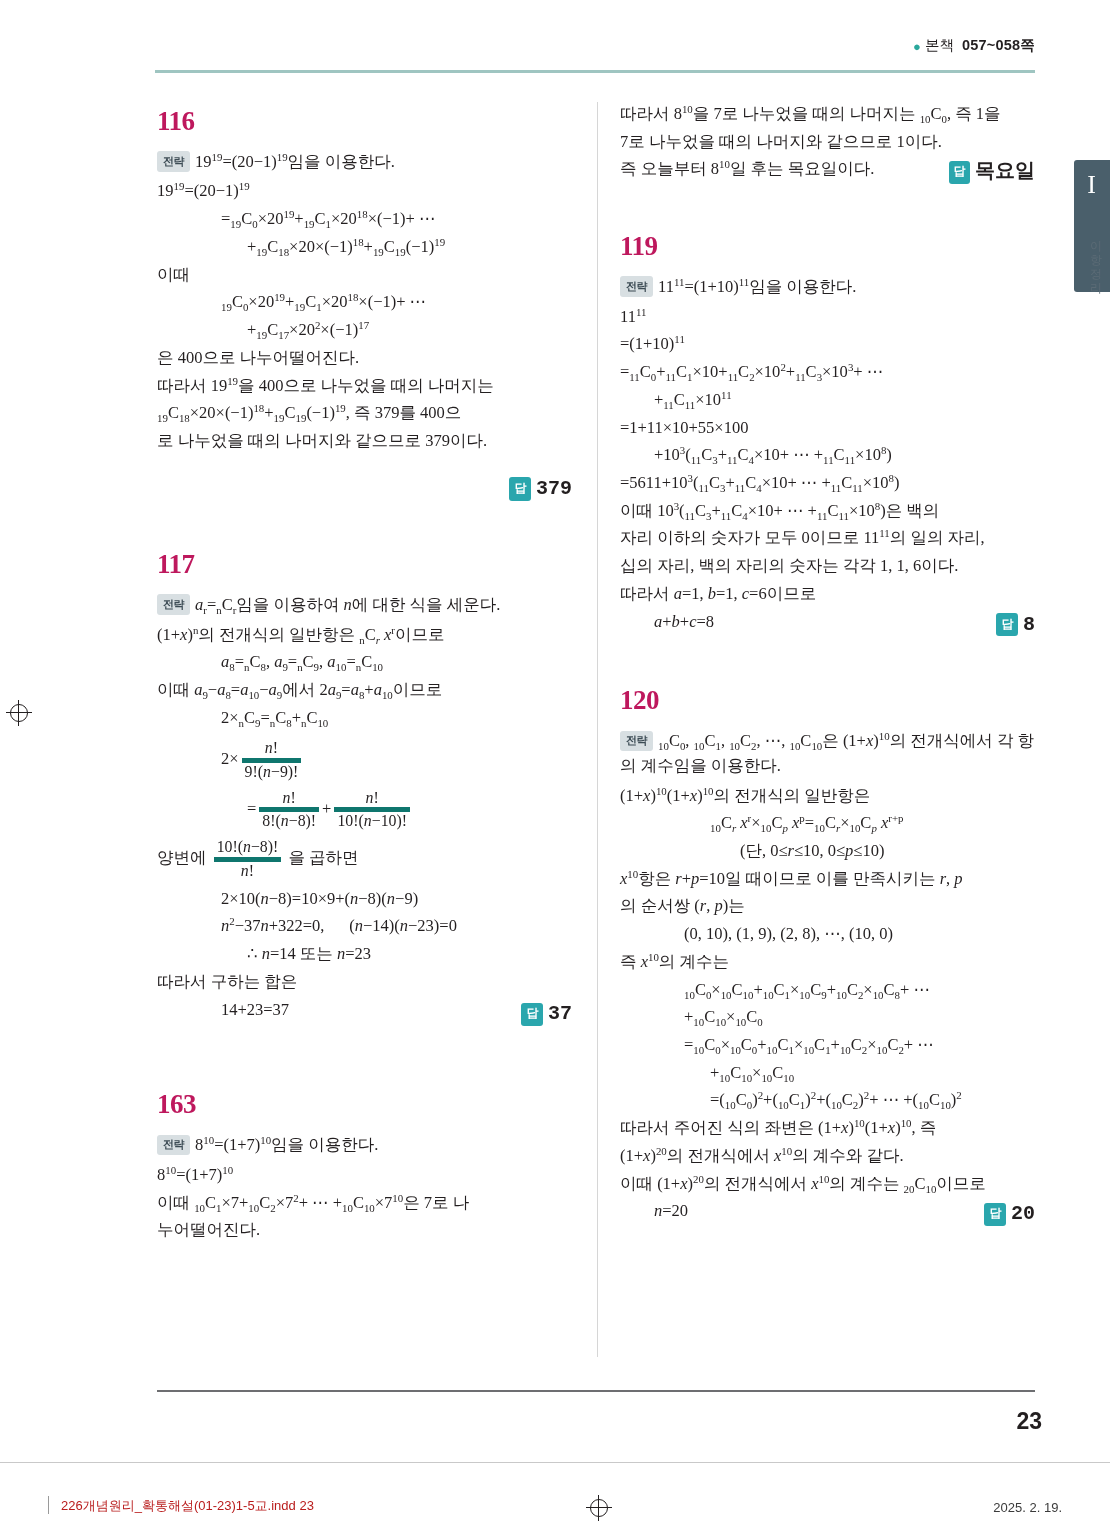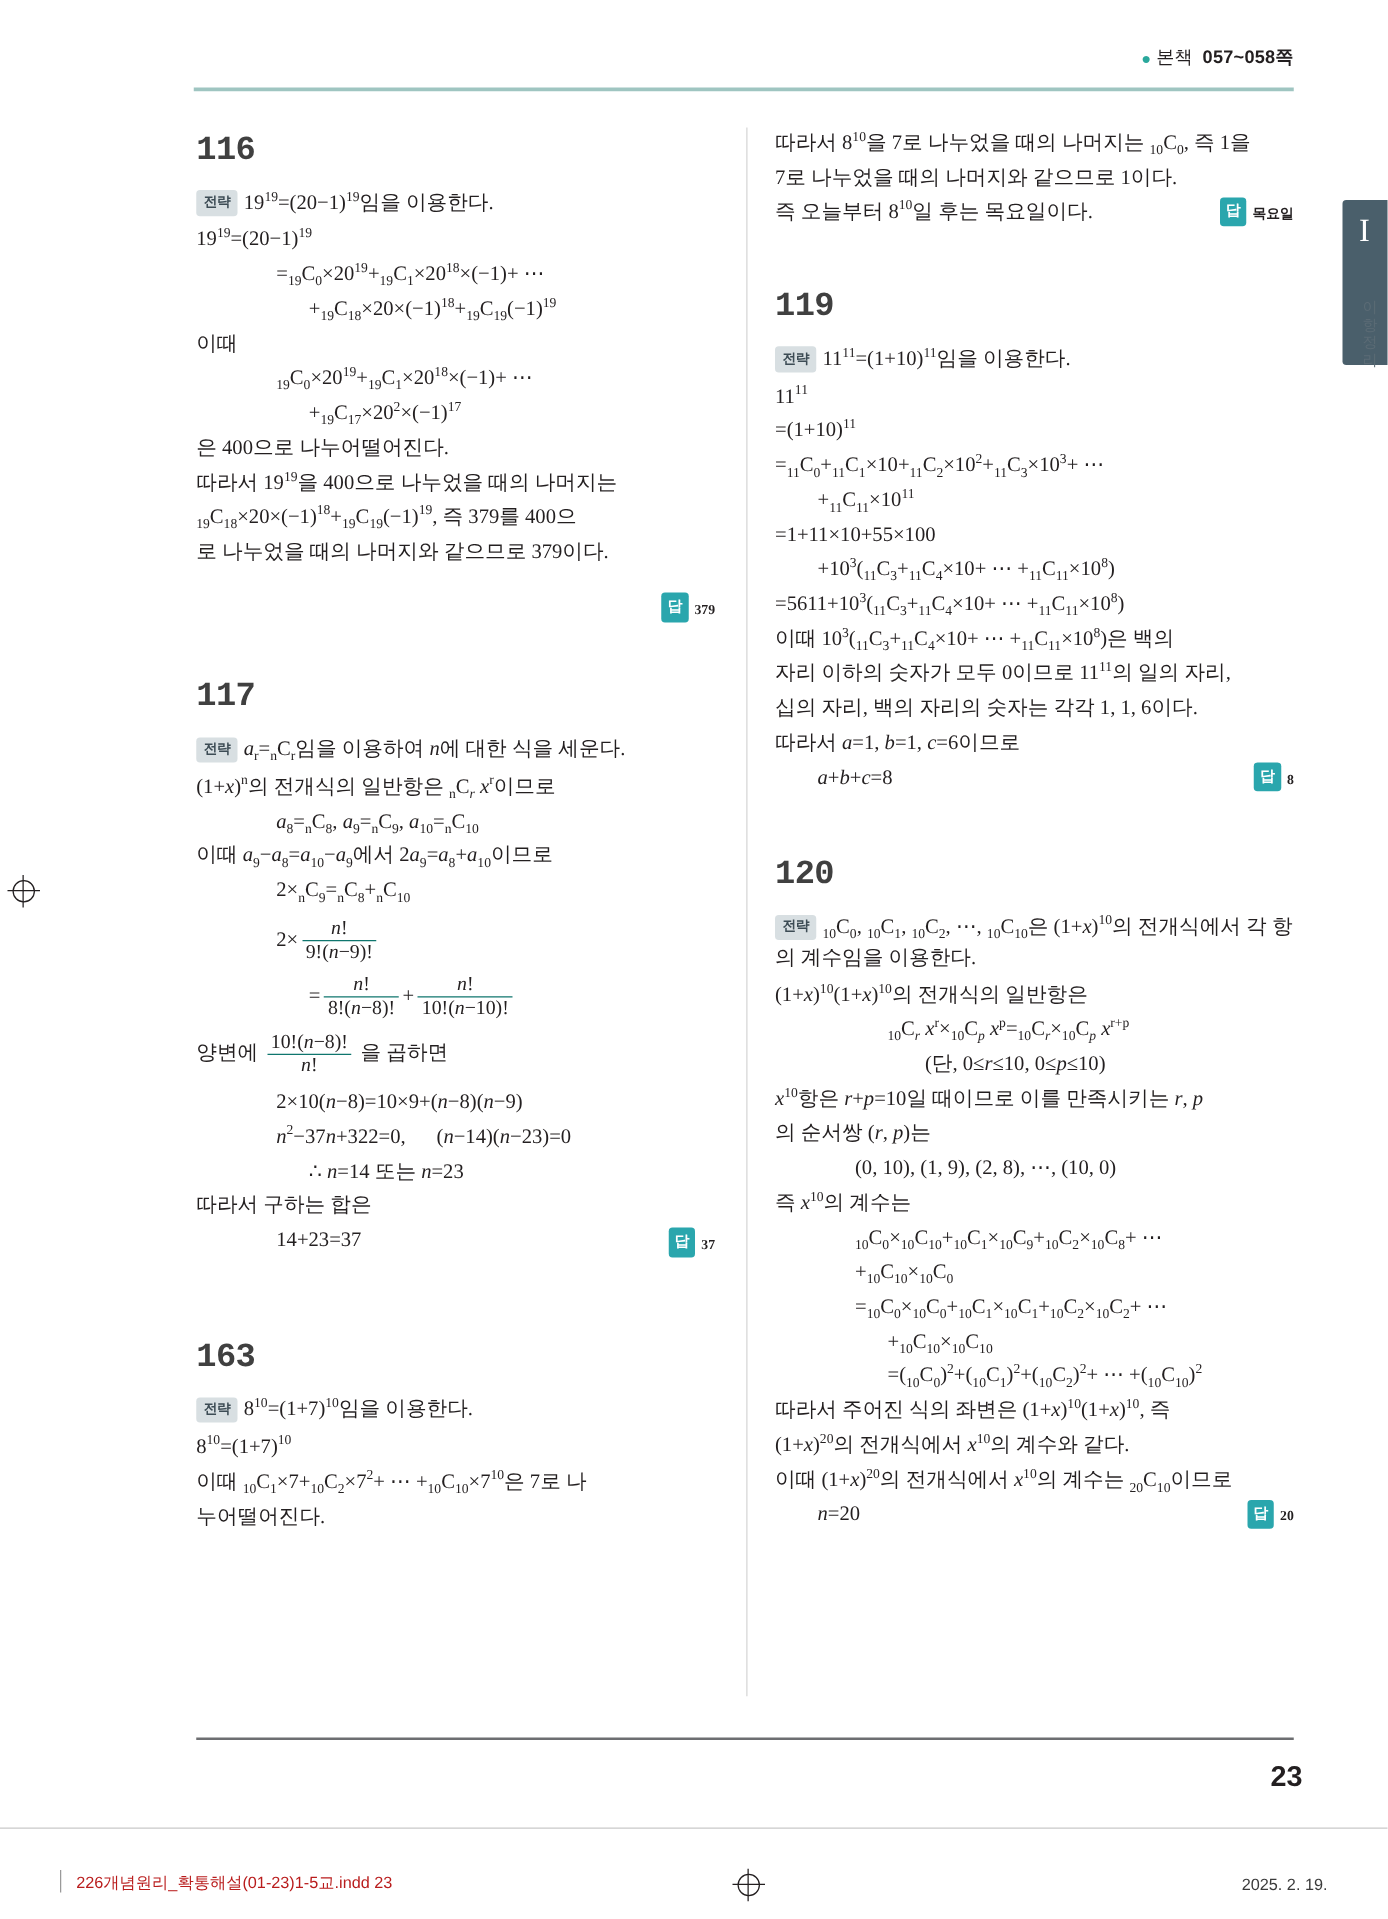--- a/index.html
+++ b/index.html
@@ -89,24 +89,24 @@
     position: absolute;
     left: 597px;
     top: 102px;
     width: 1px;
     height: 1255px;
     background: #d6d6d6;
   }
 
   
   .prob-num {
-    font-family: Liberation Mono, monospace;
+    font-family: Liberation Serif, serif;
     font-weight: bold;
     font-size: 27px;
-    color: #404040;
+    color: #be185d;
     margin: 0 0 6px 0;
     letter-spacing: -0.5px;
   }
   .strategy {
     margin: 2px 0 4px 0;
     line-height: 1.5;
   }
   .badge {
     display: inline-block;
     background: #d8dfe2;
@@ -138,23 +138,23 @@
     font-family: "Liberation Sans", sans-serif;
     font-size: 12px;
     font-weight: bold;
     padding: 1.5px 5px 2.5px 5px;
     border-radius: 3px;
     margin-right: 5px;
     vertical-align: 2px;
     letter-spacing: -0.5px;
   }
   .ans-val {
-    font-family: Liberation Serif, serif;
-    font-weight: bold;
-    font-size: 11px;
+    font-family: Liberation Mono, monospace;
+    font-weight: bold;
+    font-size: 20px;
   }
   .ans-inline {
     float: right;
     margin-top: -26px;
   }
 
   .block { margin-bottom: 8px; }
   .gap-lg { height: 30px; }
 
   
@@ -165,21 +165,21 @@
 
   .frac {
     display: inline-block;
     vertical-align: middle;
     text-align: center;
     margin: 0 3px;
     line-height: 1.15;
     font-size: 0.96em;
   }
   .frac .num { display: block; padding: 0 3px; }
-  .frac .den { display: block; border-top: 1px solid #0f766e; padding: 0 3px; }
+  .frac .den { display: block; border-top: 5px solid #0f766e; padding: 0 3px; }
 
   
   .page-number {
     position: absolute;
     right: 68px;
     bottom: 100px;
     font-family: "Liberation Sans", sans-serif;
     font-size: 23px;
     font-weight: bold;
     color: #231f20;

